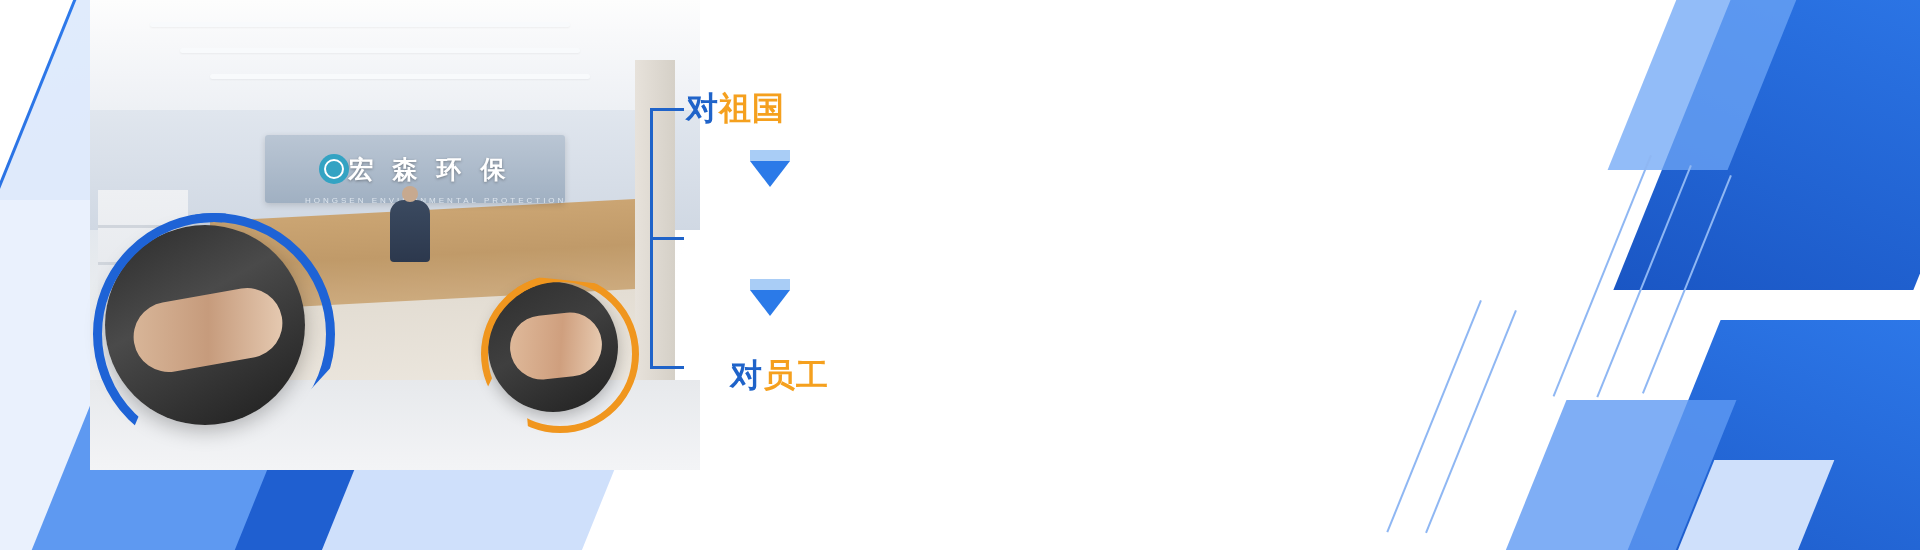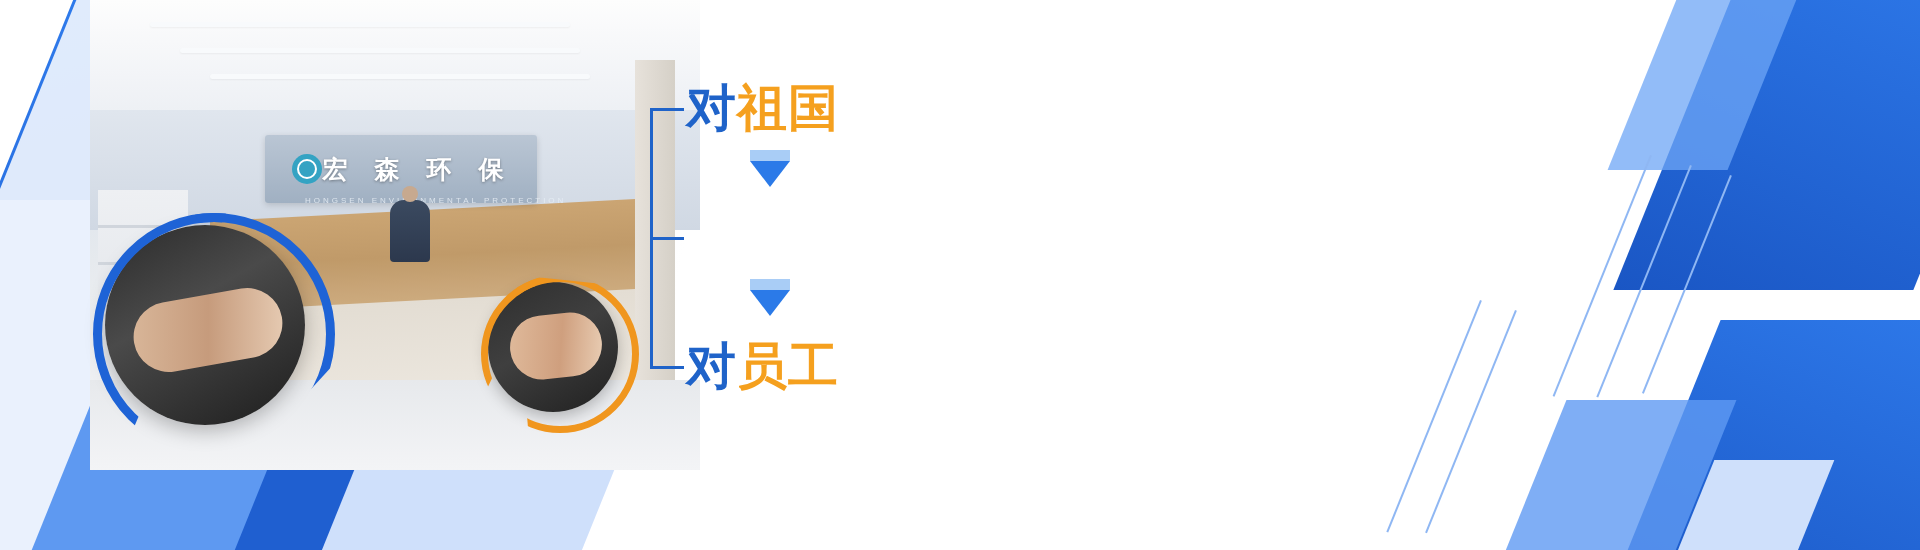--- a/index.html
+++ b/index.html
@@ -84,25 +84,24 @@
   .ph-wall{position:absolute;left:0;top:110px;width:100%;height:120px;
     background:linear-gradient(180deg,#dfe6ef 0%,#cfd8e4 100%);}
   .ph-desk{position:absolute;left:120px;top:210px;width:430px;height:130px;
     background:linear-gradient(180deg,#cfa56d 0%,#c49a63 35%,#d9b98c 100%);
     transform:skewY(-3deg);}
   .ph-desk-front{position:absolute;left:120px;top:300px;width:430px;height:120px;
     background:linear-gradient(180deg,#e4ddd2 0%,#efe9e0 100%);transform:skewY(-3deg);}
   .ph-floor{position:absolute;left:0;top:380px;width:100%;height:90px;
     background:linear-gradient(180deg,#e7e9ec 0%,#f3f4f6 100%);}
   .ph-signboard{
-    position:absolute;left:175px;top:135px;width:272px;height:68px;
+    position:absolute;left:175px;top:135px;width:300px;height:68px;
     background:linear-gradient(180deg,#b9c6d6 0%,#9fb0c4 100%);
     border-radius:3px;display:flex;align-items:center;justify-content:center;
     box-shadow:0 2px 6px rgba(0,0,0,.15);
-    font-family:Liberation Mono, monospace;
   }
   .ph-logo{width:30px;height:30px;border-radius:50%;background:#2aa5c9;
     display:flex;align-items:center;justify-content:center;}
   .ph-logo:after{content:"";width:16px;height:16px;border-radius:50%;
     border:2px solid #ffffff;}
   .ph-signtext{color:#ffffff;font-size:25px;letter-spacing:6px;font-weight:700;
     text-shadow:0 1px 3px rgba(0,0,0,.35);}
   .ph-subtext{position:absolute;left:215px;top:196px;color:#e6eef6;font-size:8px;letter-spacing:3px;opacity:.85;}
   .ph-person{position:absolute;left:300px;top:200px;width:40px;height:62px;
     background:linear-gradient(180deg,#3a4a63 0%,#2b3850 100%);border-radius:14px 14px 4px 4px;}
@@ -141,23 +140,23 @@
   .bracket{position:absolute;left:0;top:30px;width:34px;height:258px;
     border-left:3px solid #1f63c9;}
   .bracket-arm{position:absolute;left:0;width:34px;height:3px;background:#1f63c9;}
   .arm1{top:30px;}
   .arm2{top:159px;}
   .arm3{top:288px;}
 
   .row{position:absolute;left:36px;display:flex;align-items:center;height:52px;}
   .row1{top:4px;}
   .row2{top:133px;}
-  .row3{top:262px;}
-
-  .lead{font-size:50px;font-weight:700;letter-spacing:1px;line-height:1;white-space:nowrap;}
+  .row3{top:271px;margin-left:44px;}
+
+  .lead{font-size:32px;font-weight:700;letter-spacing:1px;line-height:1;white-space:nowrap;}
   .lead .c-blue{color:#1f63c9;}
   .lead .c-orange{color:#f5a01e;}
 
   .chip{
     margin-left:8px;
     border:2px solid #1f63c9;
     background:linear-gradient(180deg,#eaf2fd 0%,#dfeafb 100%);
     color:#1f63c9;font-size:28px;font-weight:700;letter-spacing:1px;
     padding:5px 8px 6px 8px;line-height:1;white-space:nowrap;
   }

